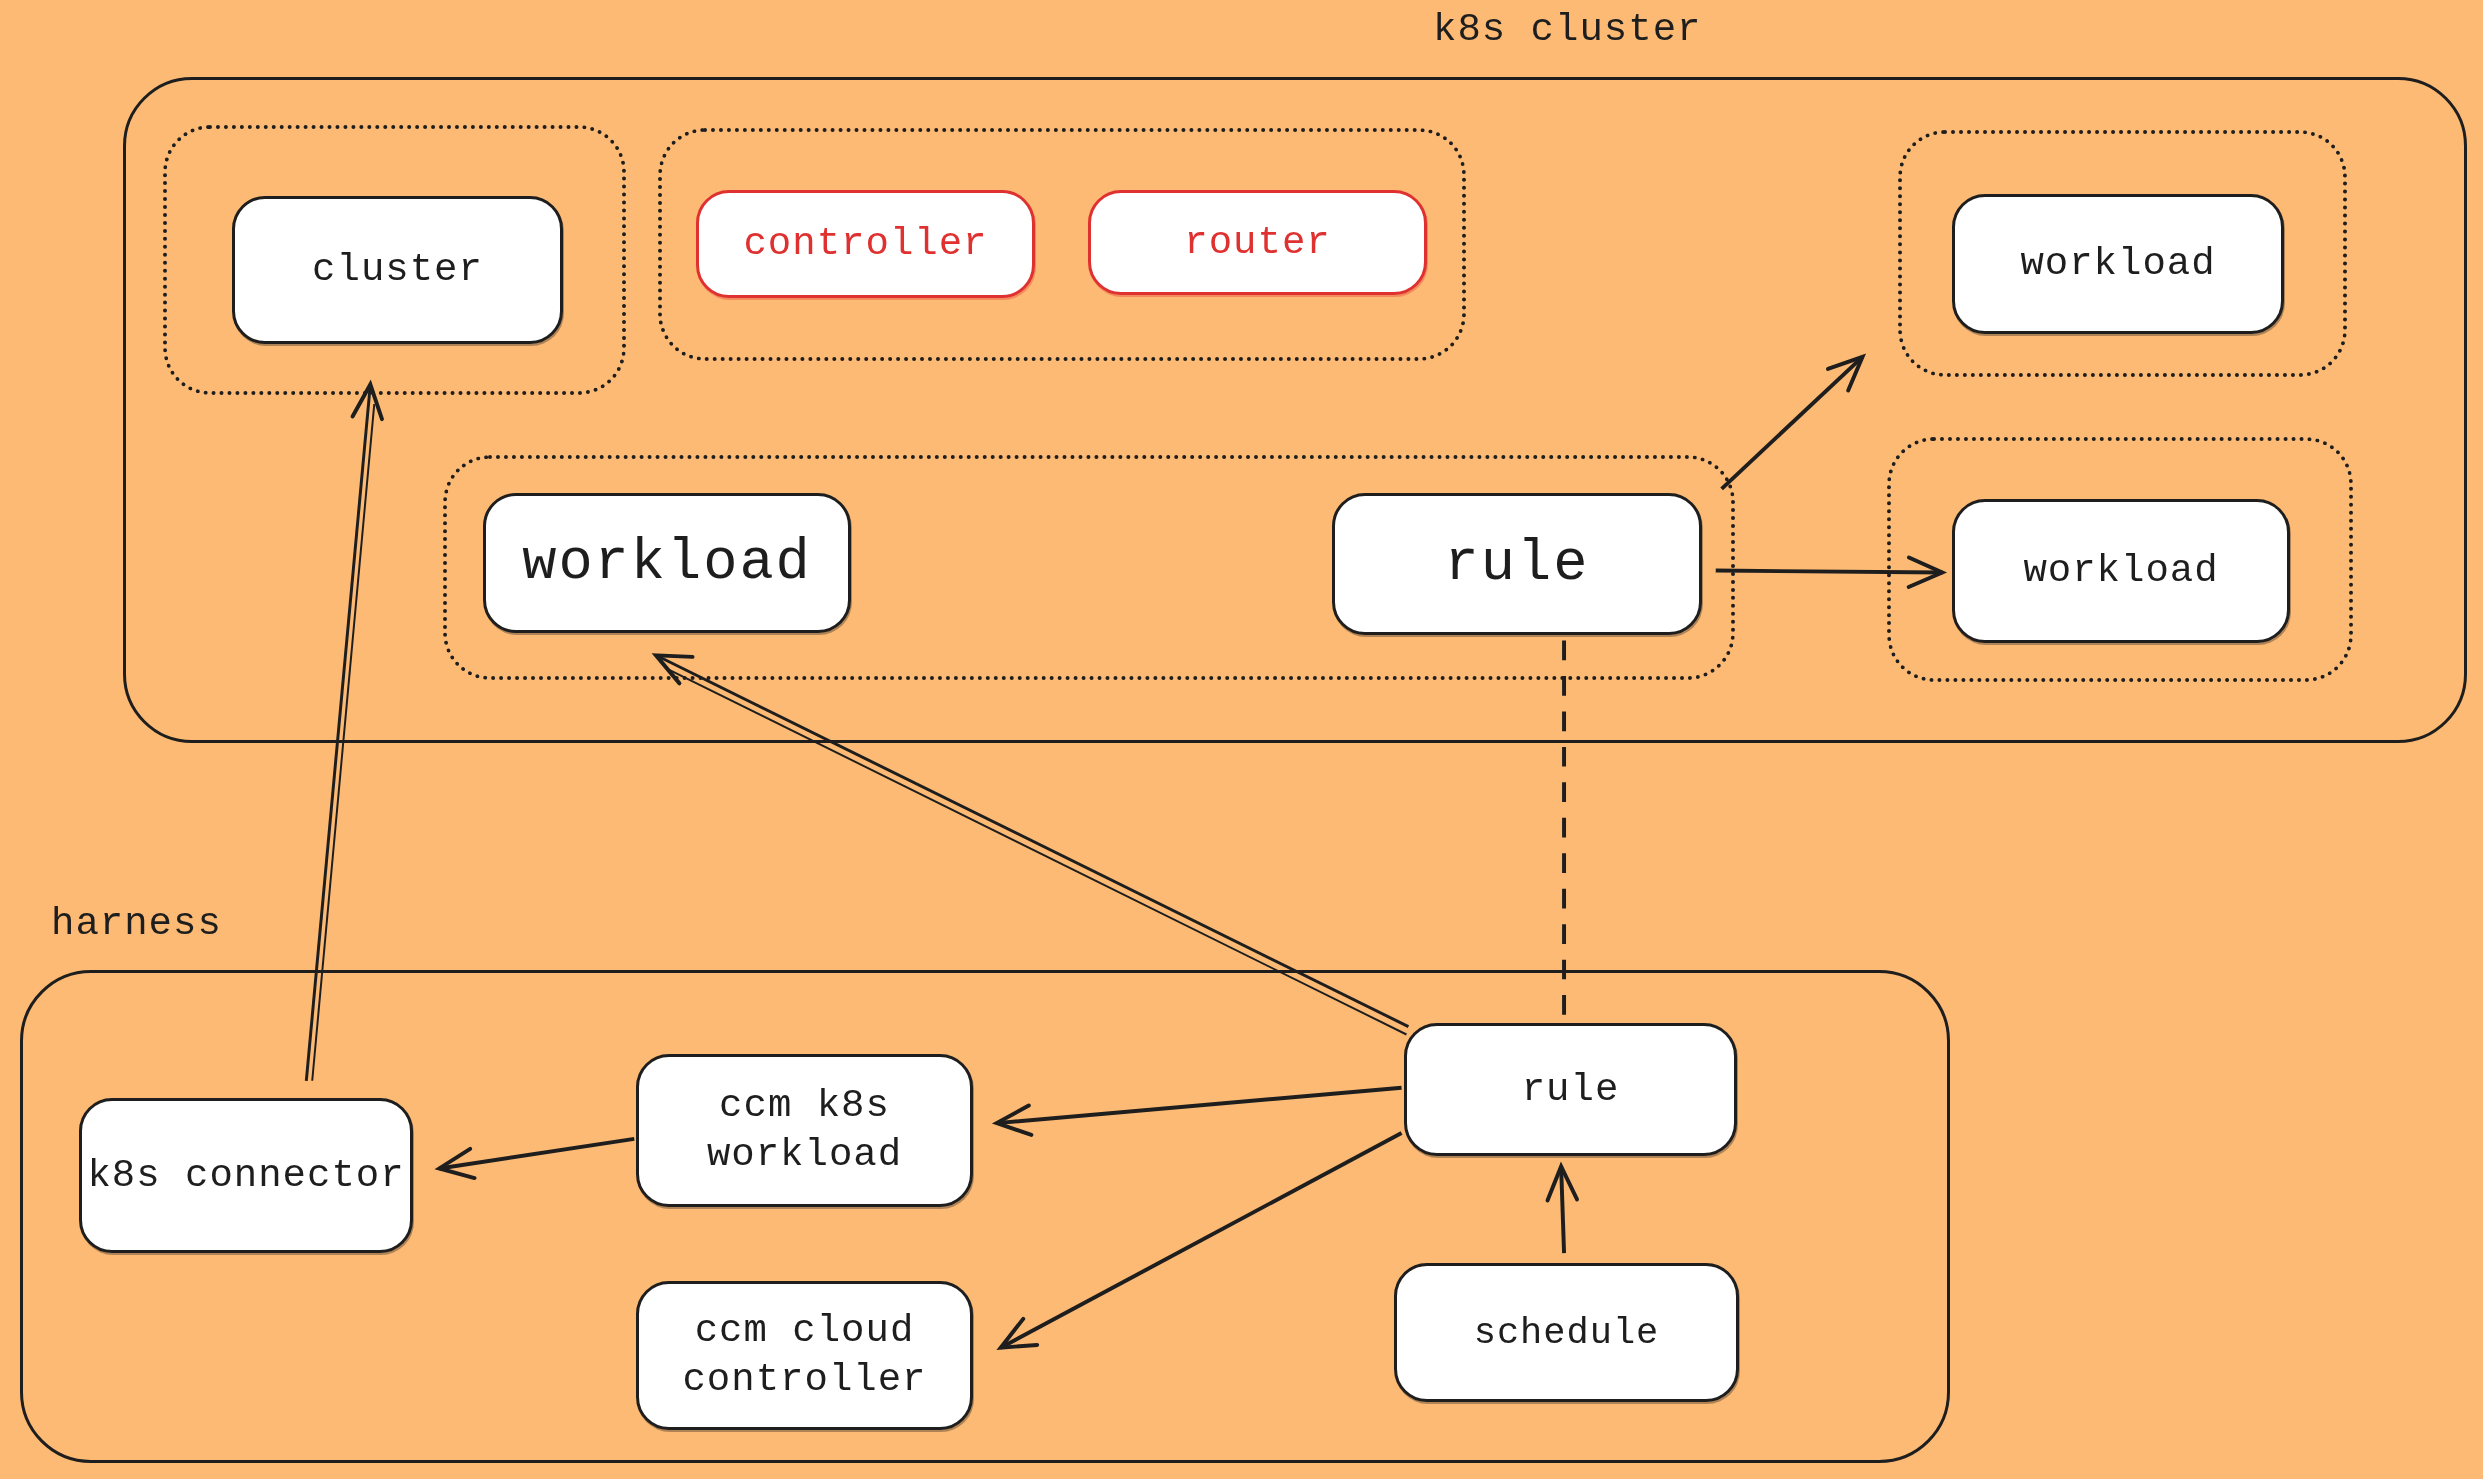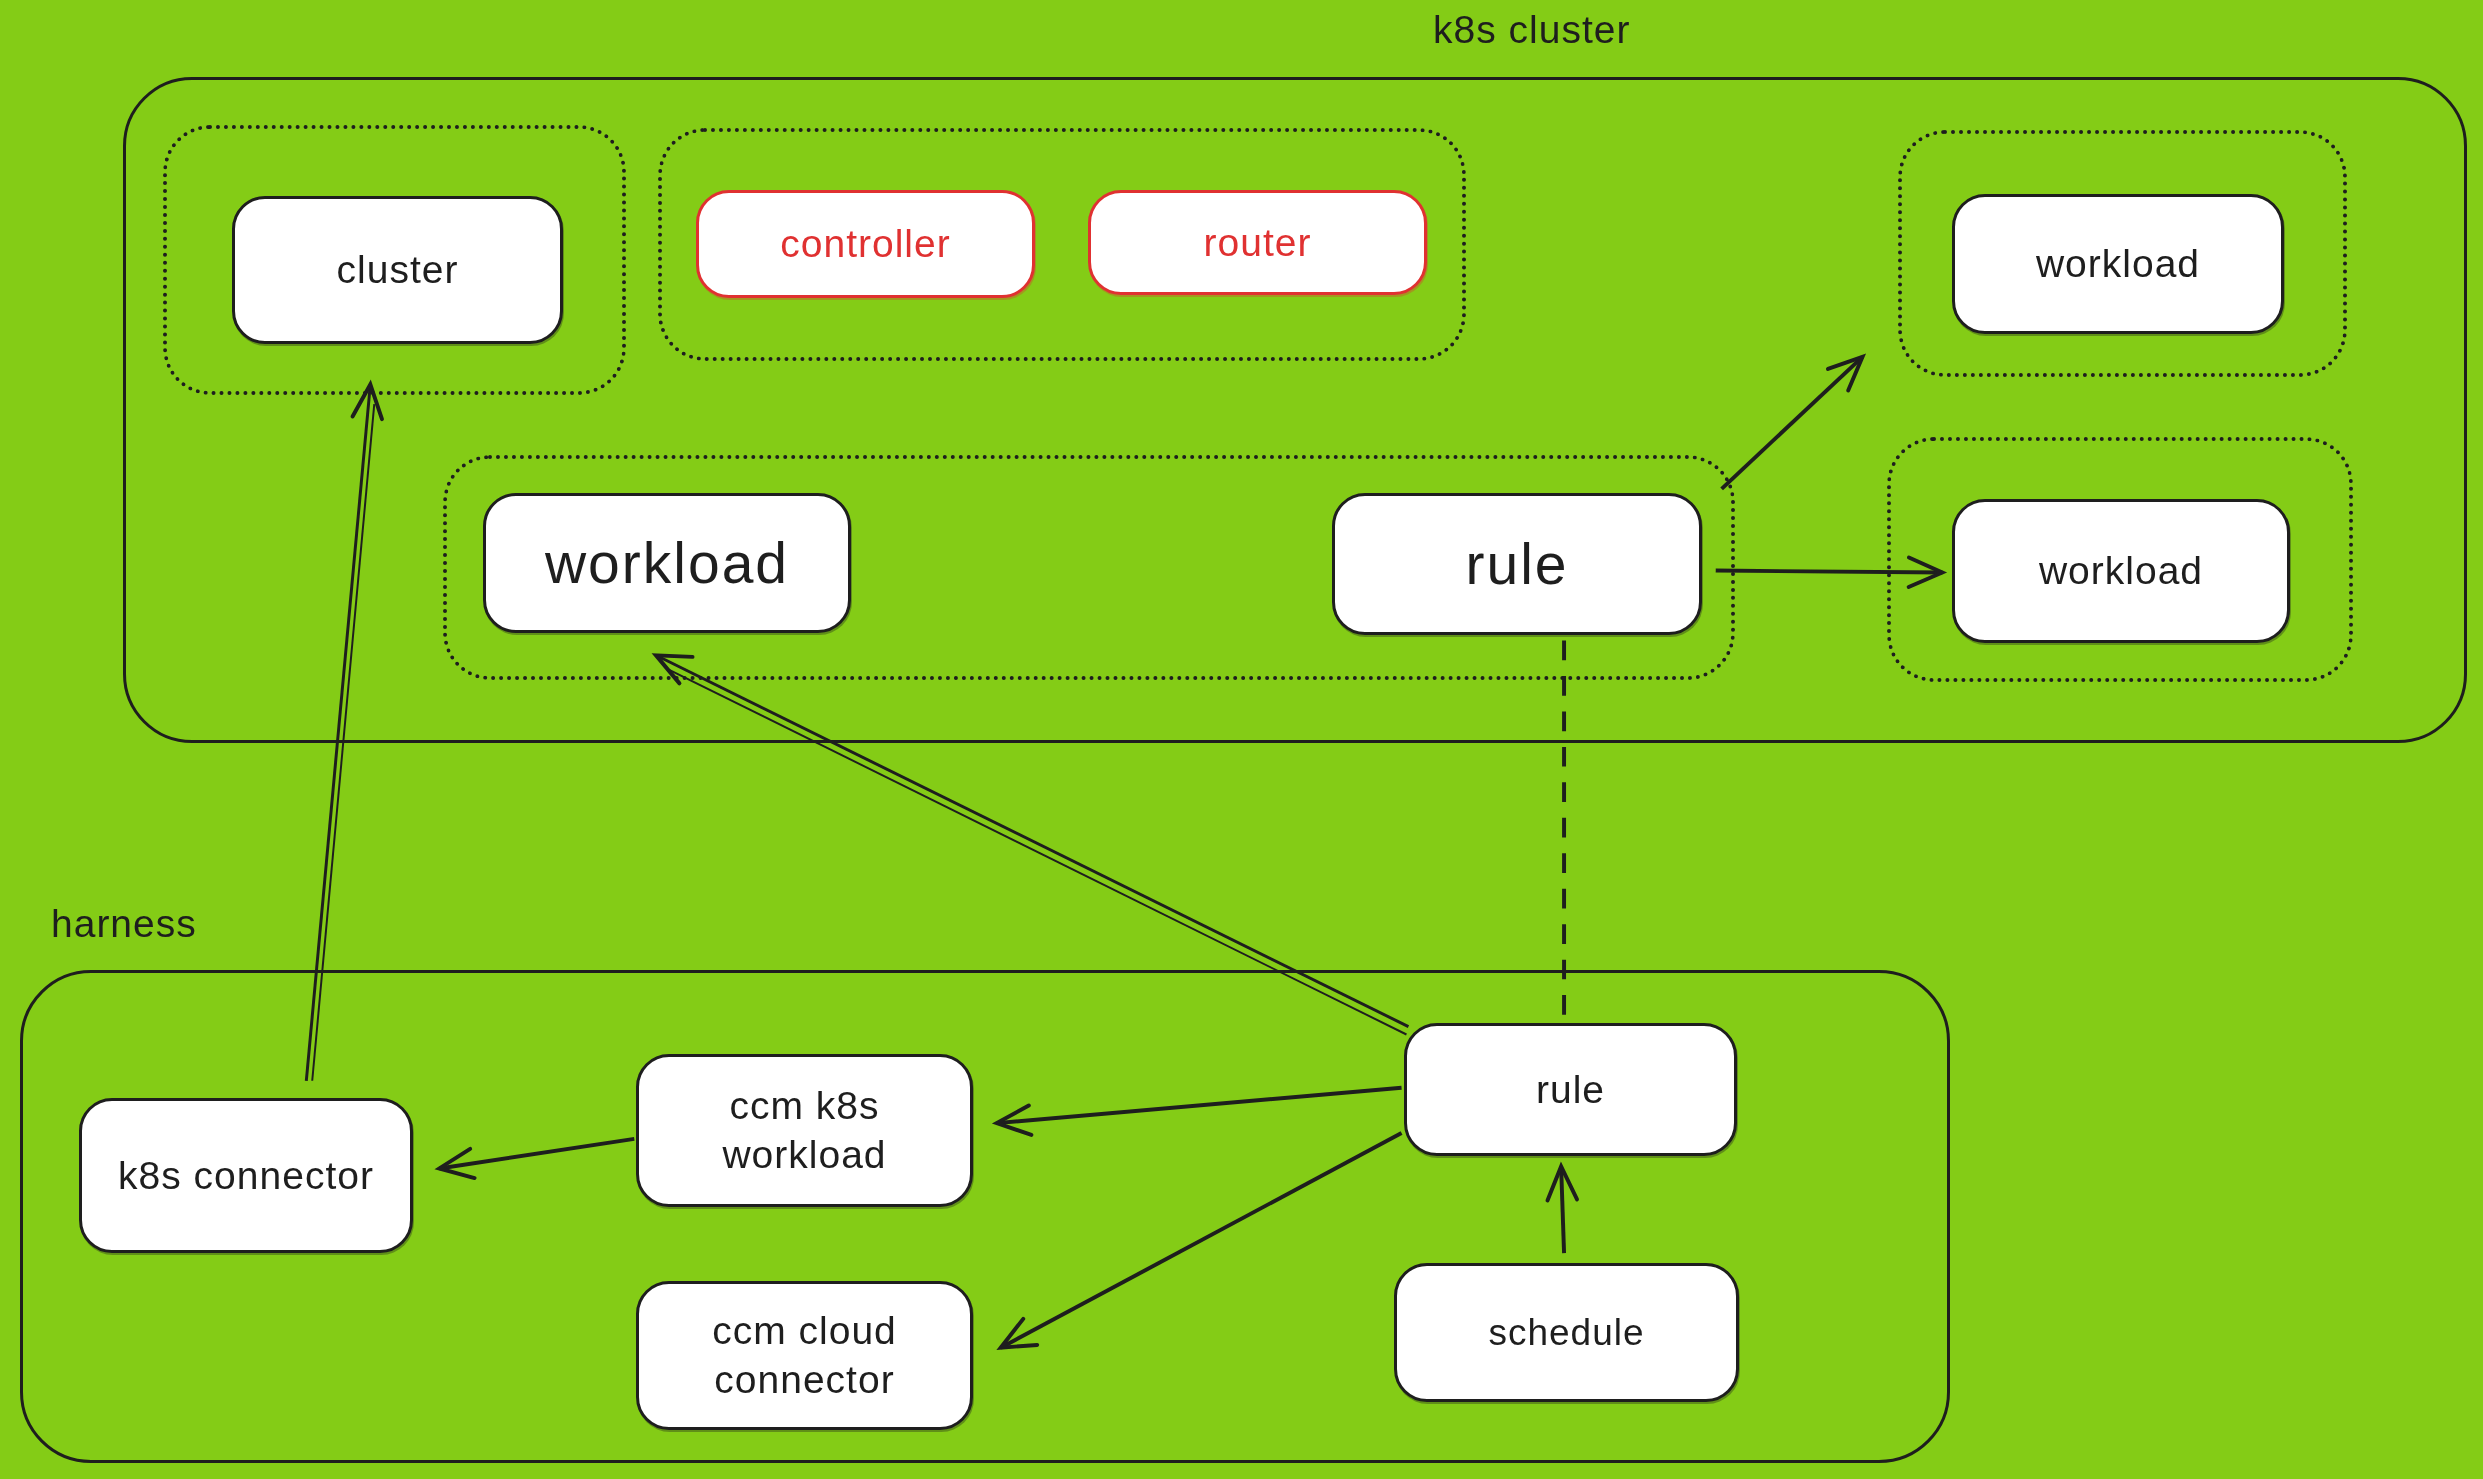--- a/index.html
+++ b/index.html
@@ -1,20 +1,20 @@
 <!DOCTYPE html>
 <html><head>
 <meta charset="utf-8">
 <style>
   html,body{margin:0;padding:0;background:#ffffff;}
   .canvas{
     position:relative;
     width:2483px;height:1480px;
-    background:#84cc16;
-    font-family:Liberation Sans, sans-serif;
+    background:#fdba74;
+    font-family:Liberation Mono, monospace;
     color:#1e1e1e;
     overflow:hidden;
   }
   .frame{
     position:absolute;
     border:3.9px solid #1e1e1e;
     background:transparent;
   }
   .frame.k8s{border-radius:69px;}
   .frame.harness{border-radius:71px;}
@@ -96,21 +96,21 @@
 
   <div class="node" style="left:79px;top:1098px;width:328px;height:149px;justify-content:center;">
     <span>k8s connector</span>
   </div>
 
   <div class="node" style="left:636px;top:1054px;width:331px;height:147px;">
     <span class="wrap">ccm k8s workload</span>
   </div>
 
   <div class="node" style="left:636px;top:1281px;width:331px;height:143px;">
-    <span class="wrap">ccm cloud connector</span>
+    <span class="wrap">ccm cloud controller</span>
   </div>
 
   <div class="node" style="left:1404px;top:1023px;width:327px;height:127px;">
     <span>rule</span>
   </div>
 
   <div class="node" style="left:1394px;top:1263px;width:339px;height:133px;font-size:37px;">
     <span>schedule</span>
   </div>
 

